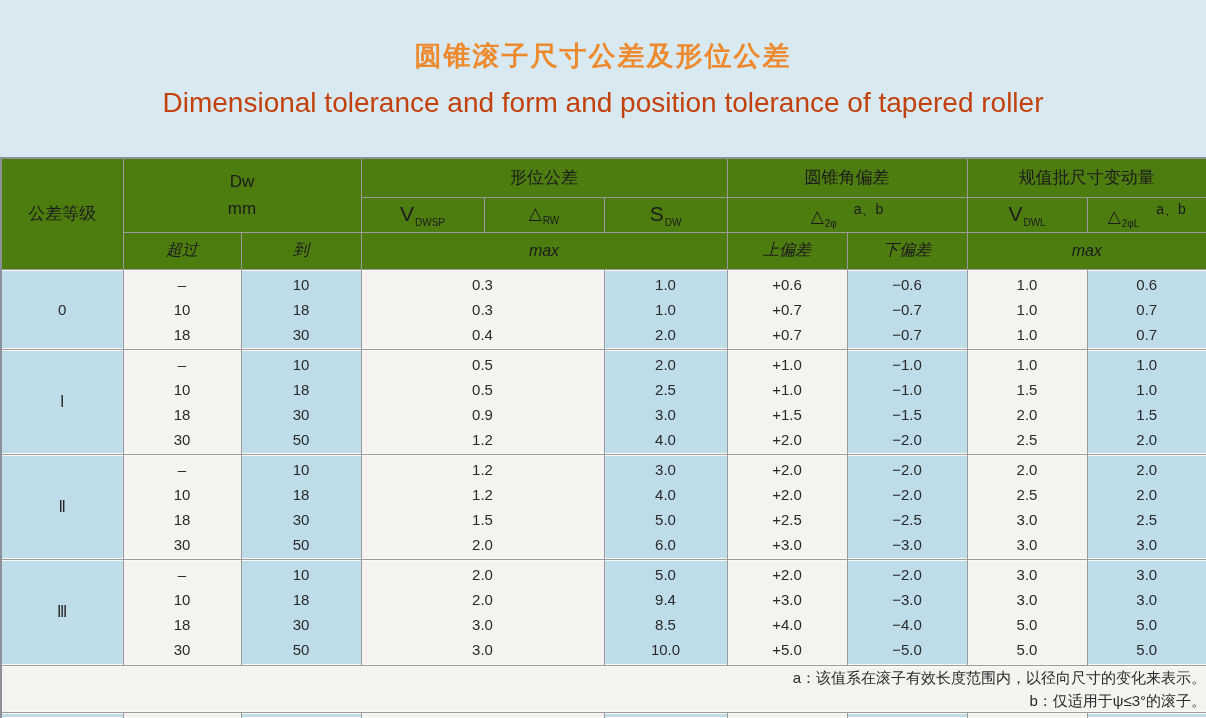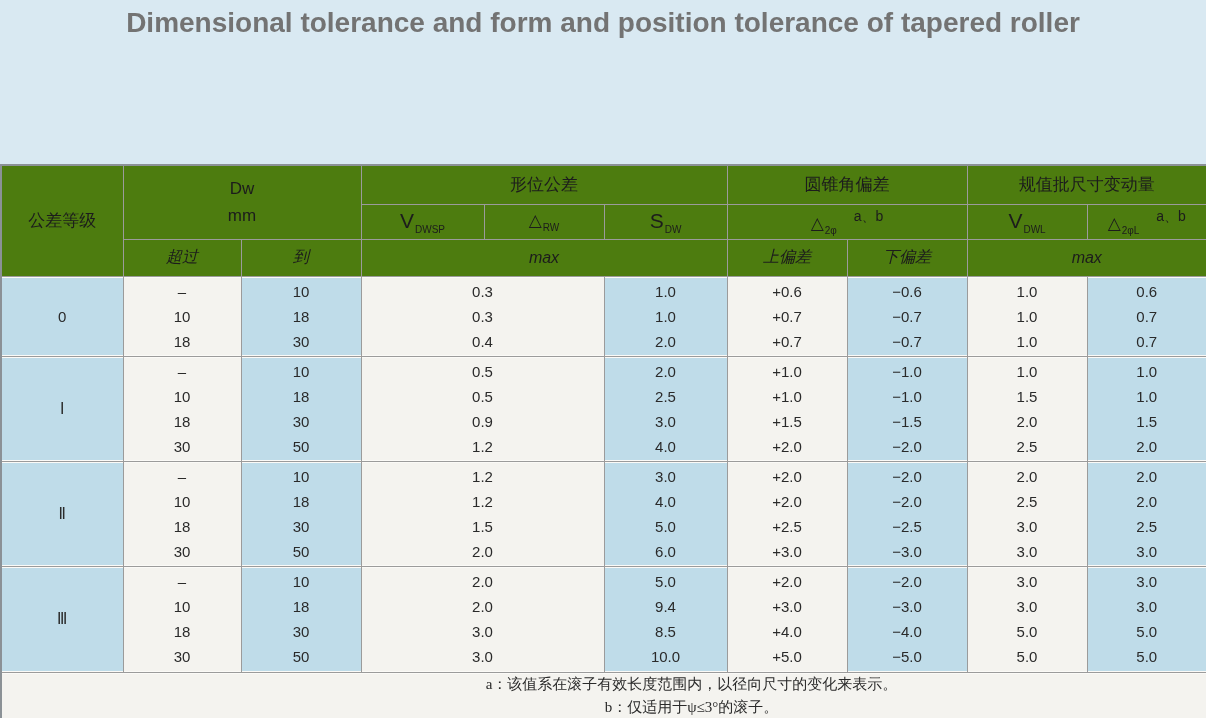--- a/index.html
+++ b/index.html
@@ -8,22 +8,22 @@
     background: #d9e9f2;
     font-family: "Liberation Sans", "DejaVu Sans", sans-serif;
     color: #1e1e1e;
   }
   .top-block { height: 157px; }
   .title-zh {
     padding-top: 38px; text-align: center;
     font-size: 27px; font-weight: bold; color: #ed8a2e; letter-spacing: 2px;
   }
   .title-en {
-    margin-top: 7px; text-align: center;
-    font-size: 28px; font-weight: bold; color: #737373;
+    margin-top: 13px; text-align: center;
+    font-size: 28px; font-weight: normal; color: #c2410c;
   }
   .unit-row {
     margin-top: 9px; text-align: right; padding-right: 12px;
     font-size: 15px; color: #161616;
   }
   table.tol {
     width: 1206px; table-layout: fixed; border-collapse: collapse;
     border: 2px solid #8b9196;
   }
   th, td {
@@ -51,32 +51,33 @@
   }
   .g3 { height: 80px; }
   .g4 { height: 105px; }
   .g4b { height: 106px; }
   .c-white { background: #f4f3ef; }
   .c-blue  { background: #bfdce9; }
   .grade-cell { font-size: 16px; }
   .cell-line { line-height: 25px; }
   .fn-row { height: 47px; }
   .fn-cell {
-    background: #f4f3ef; text-align: center; vertical-align: middle;
+    background: #f4f3ef; text-align: right; vertical-align: middle;
     border-top: 1px solid #474747;
-    padding-left: 175px; font-size: 15px; color: #222; font-family: Liberation Serif, serif;
+    padding-left: 175px; font-size: 15px; color: #222;
   }
   .fn-cell div { line-height: 23px; }
   .strip { height: 7px; }
   .strip td { box-shadow: inset 0 1px 0 #fbfaf7; }
 </style>
 </head>
 <body>
 
 <div class="top-block">
+  <div class="title-zh">圆锥滚子尺寸公差及形位公差</div>
   <div class="title-en">Dimensional tolerance and form and position tolerance of tapered roller</div>
 </div>
 
 <table class="tol">
   <colgroup>
     <col style="width:122px">
       <col style="width:118px">
       <col style="width:120px">
     <col style="width:123px">
       <col style="width:120px">

